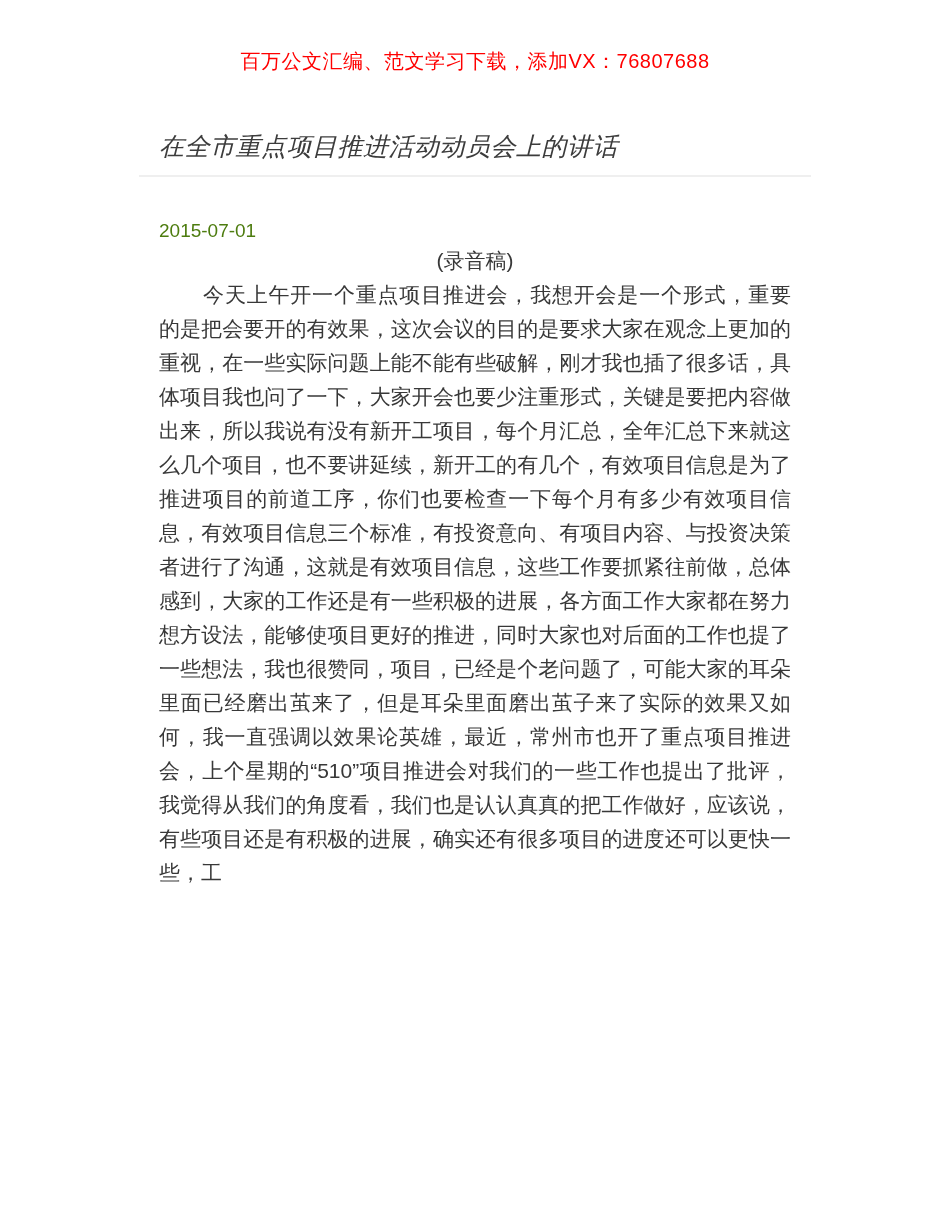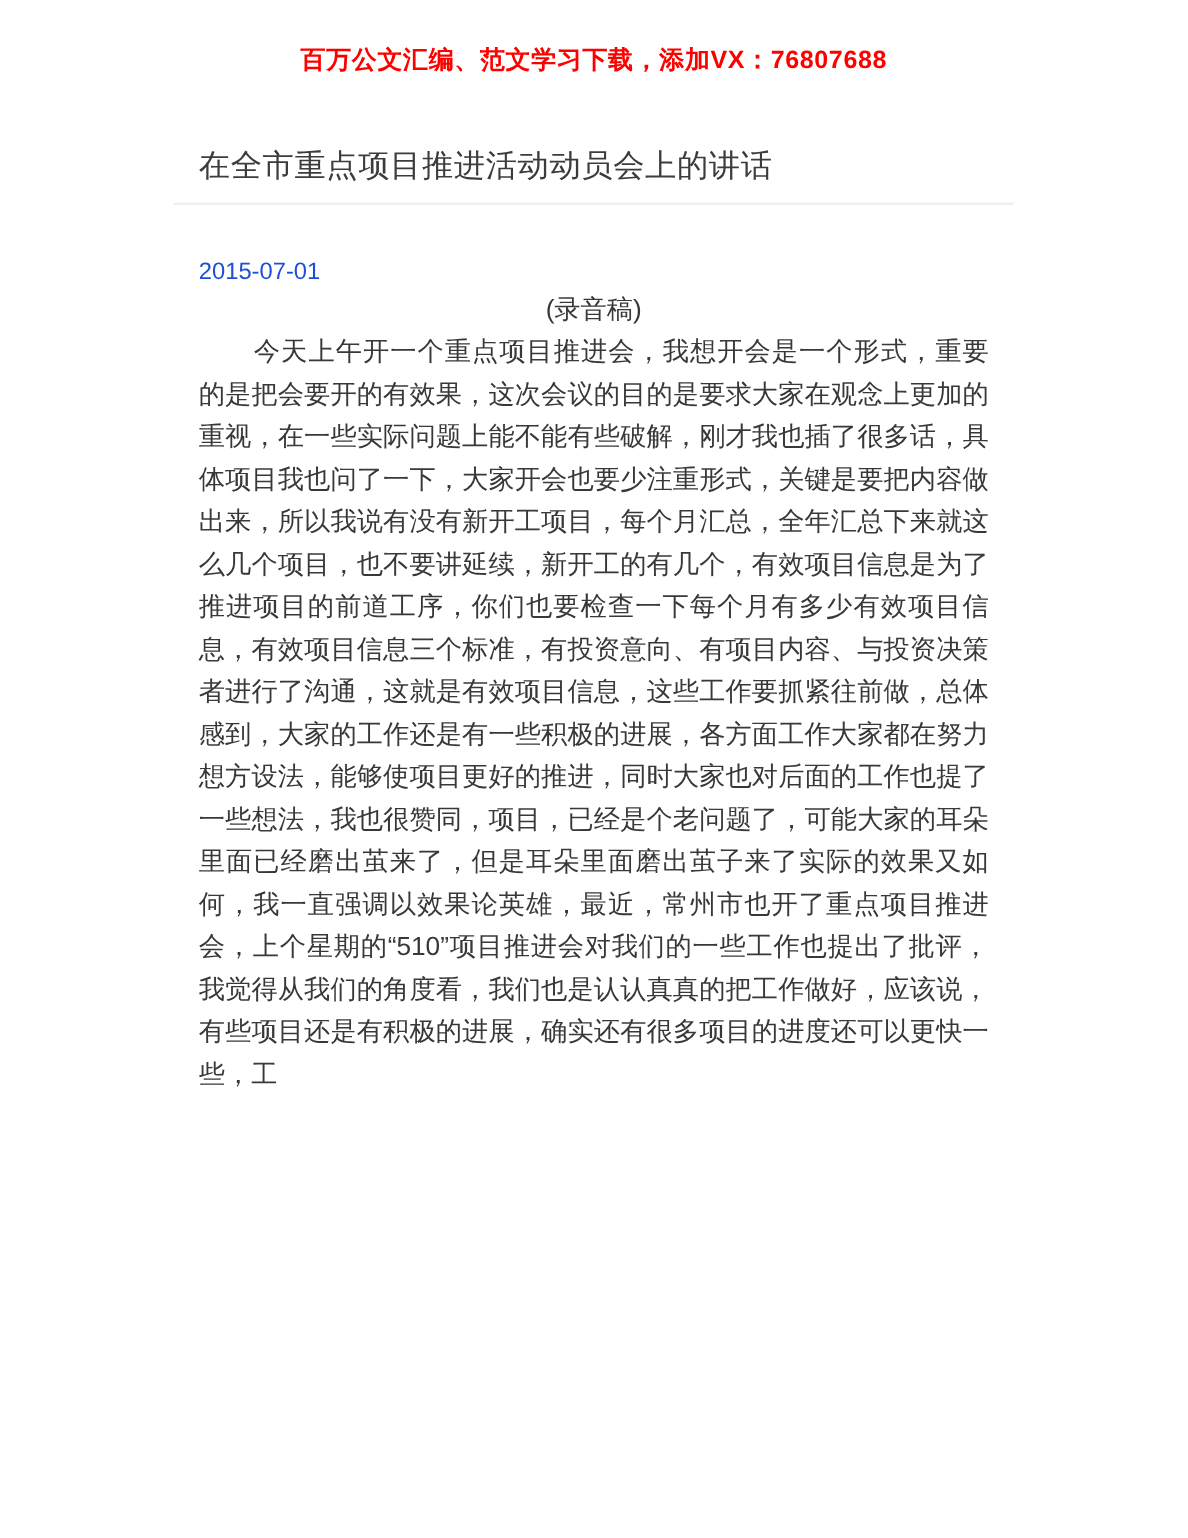--- a/index.html
+++ b/index.html
@@ -8,52 +8,52 @@
     background: #ffffff;
   }
   body {
     width: 950px;
     height: 1230px;
     overflow: hidden;
     font-family: "Liberation Sans", "DejaVu Sans", sans-serif;
     color: #383838;
   }
   .banner {
-    padding-top: 36px;
+    padding-top: 49px;
     text-align: center;
     font-size: 20px;
     line-height: 24px;
     color: #ff0000;
     letter-spacing: 0.5px;
-    font-weight: bold;
   }
   .container {
     width: 672px;
     margin: 0 auto;
   }
   .title {
     margin: 55px 0 0;
     padding: 0 20px;
     font-size: 25px;
     font-weight: 400;
     letter-spacing: 0.5px;
     line-height: 36px;
     color: #3c3c3c;
+    font-style: italic;
   }
   hr.rule {
     border: none;
     border-top: 2px solid #efefef;
     margin: 11px 0 0;
   }
   .pub-date {
     margin-top: 41px;
     padding: 0 20px;
     font-size: 19px;
     line-height: 26px;
-    color: #1d4ed8;
+    color: #4d7c0f;
   }
   p {
     margin: 0;
     padding: 0 20px;
     font-size: 21px;
     line-height: 34px;
     color: #383838;
   }
   .center { text-align: center; }
   .heading { margin-top: 40px; margin-bottom: 36px; }

